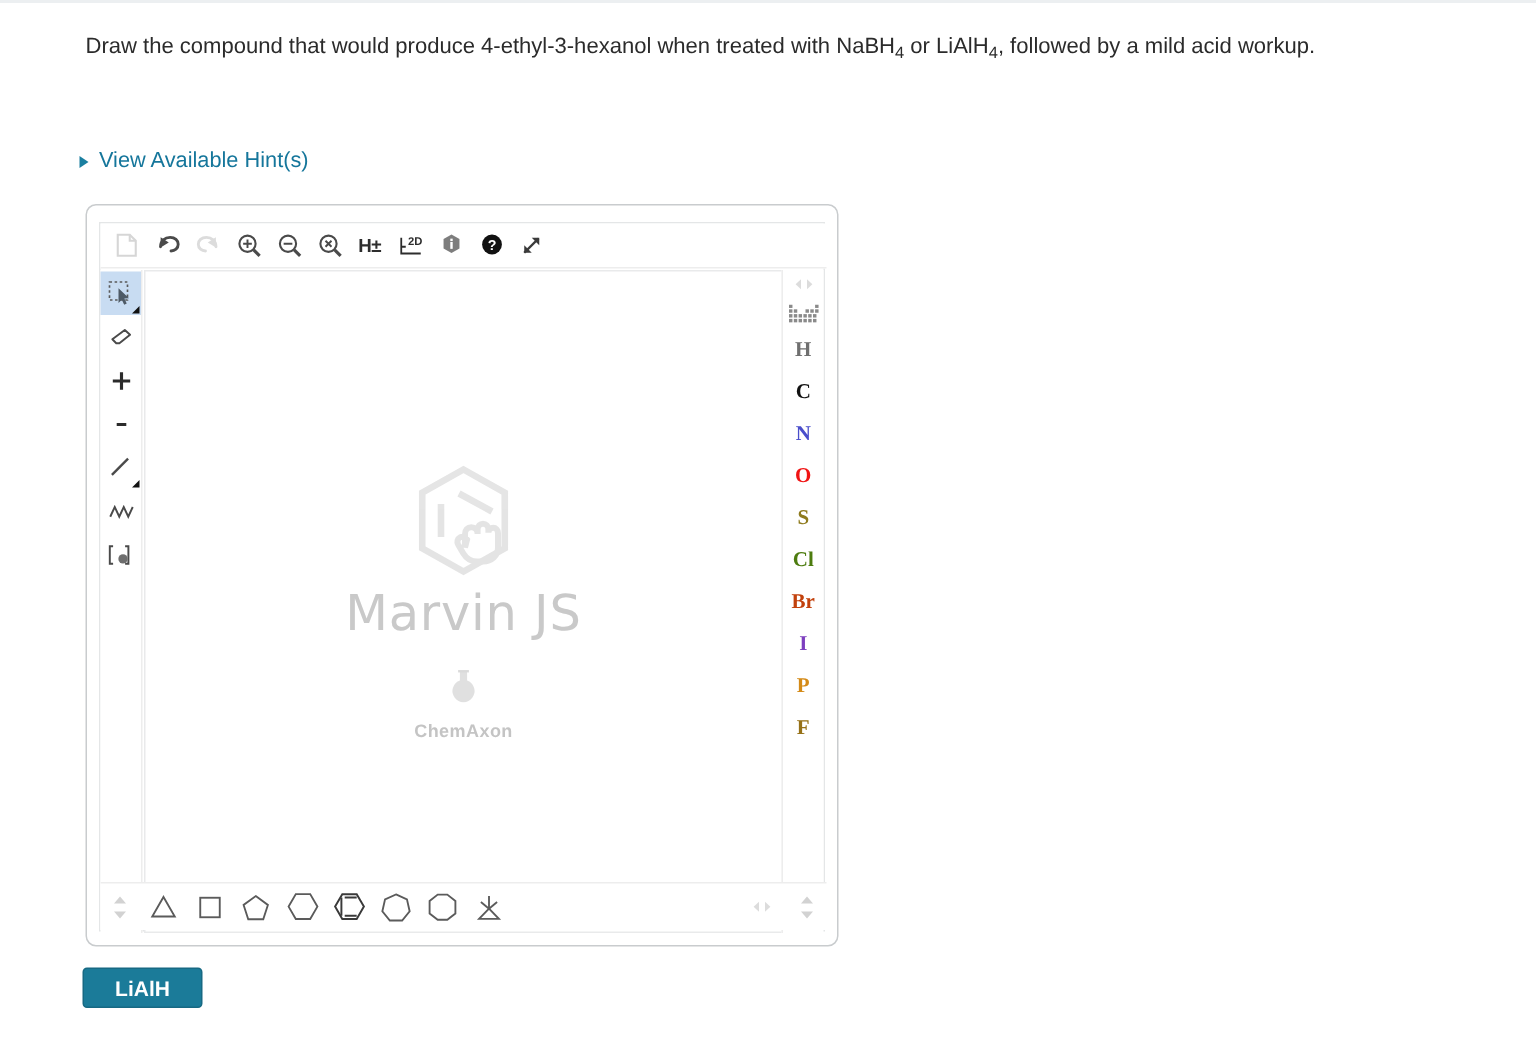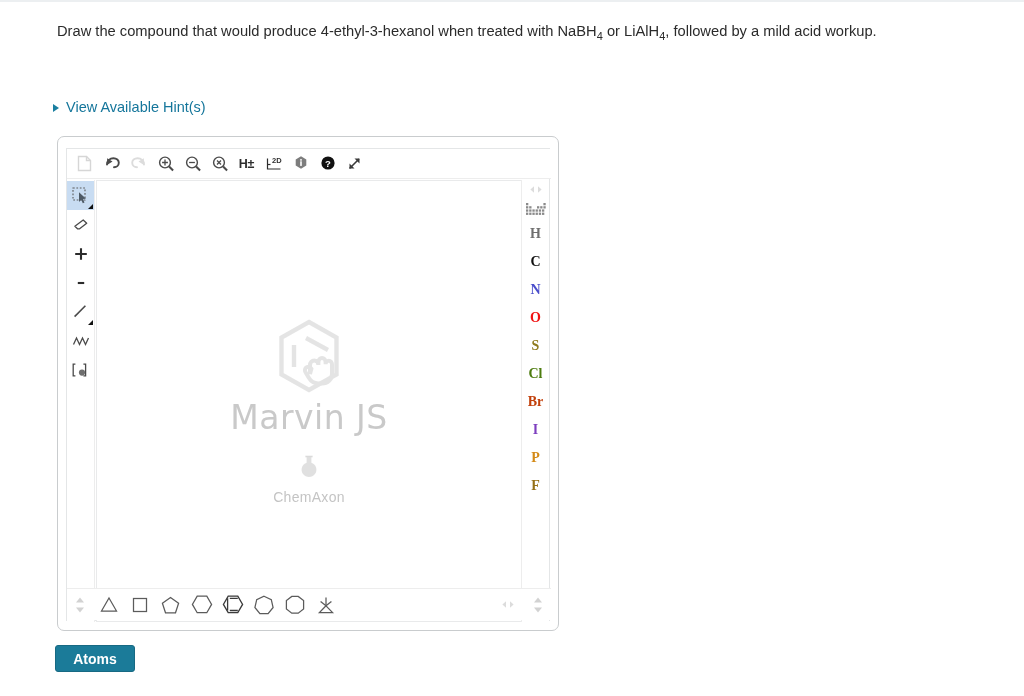--- a/index.html
+++ b/index.html
@@ -111,35 +111,35 @@
   
   .canvas {
     position: absolute; left: 29px; top: 31px;
     width: 426px; height: 442px;
     background: #fff;
     border: 1px solid #e9eaeb;
     overflow: hidden;
     cursor: crosshair;
   }
   .watermark {
-    position: absolute; left: 0; top: 10px; width: 100%; height: 100%;
+    position: absolute; left: 0; top: 0; width: 100%; height: 100%;
     display: flex; flex-direction: column;
     align-items: center; justify-content: center;
     gap: 0px;
     user-select: none;
   }
   .wm-logo { opacity: .55; }
   .wm-name {
     font-size: 33px; color: #c9c9c9;
     font-family: "DejaVu Sans", sans-serif;
     letter-spacing: .5px; margin-top: 4px;
   }
   .wm-flask { margin-top: 18px; opacity: .6; }
   .wm-brand {
-    font-size: 14px; color: #c4c4c4; letter-spacing: .3px; margin-top: 8px;
+    font-size: 12px; color: #c4c4c4; letter-spacing: .3px; margin-top: 8px; font-weight: bold;
   }
 
   
   .tb-right {
     position: absolute; right: 0; top: 31px;
     width: 28px; height: 442px;
     border-left: 1px solid #ededed;
     background: #fff;
     display: flex; flex-direction: column; align-items: center;
   }
@@ -458,14 +458,14 @@
             </svg>
           <svg width="10" height="6" viewBox="0 0 10 6">
               <path d="M5 5.4l4-4.8H1z" fill="#d2d2d2"></path>
             </svg>
         </div>
       </div>
 
     </div>
   </div>
 
-  <div class="submit-btn">Atoms</div>
+  <div class="submit-btn">LiAlH</div>
 </div>
 
 </body></html>

